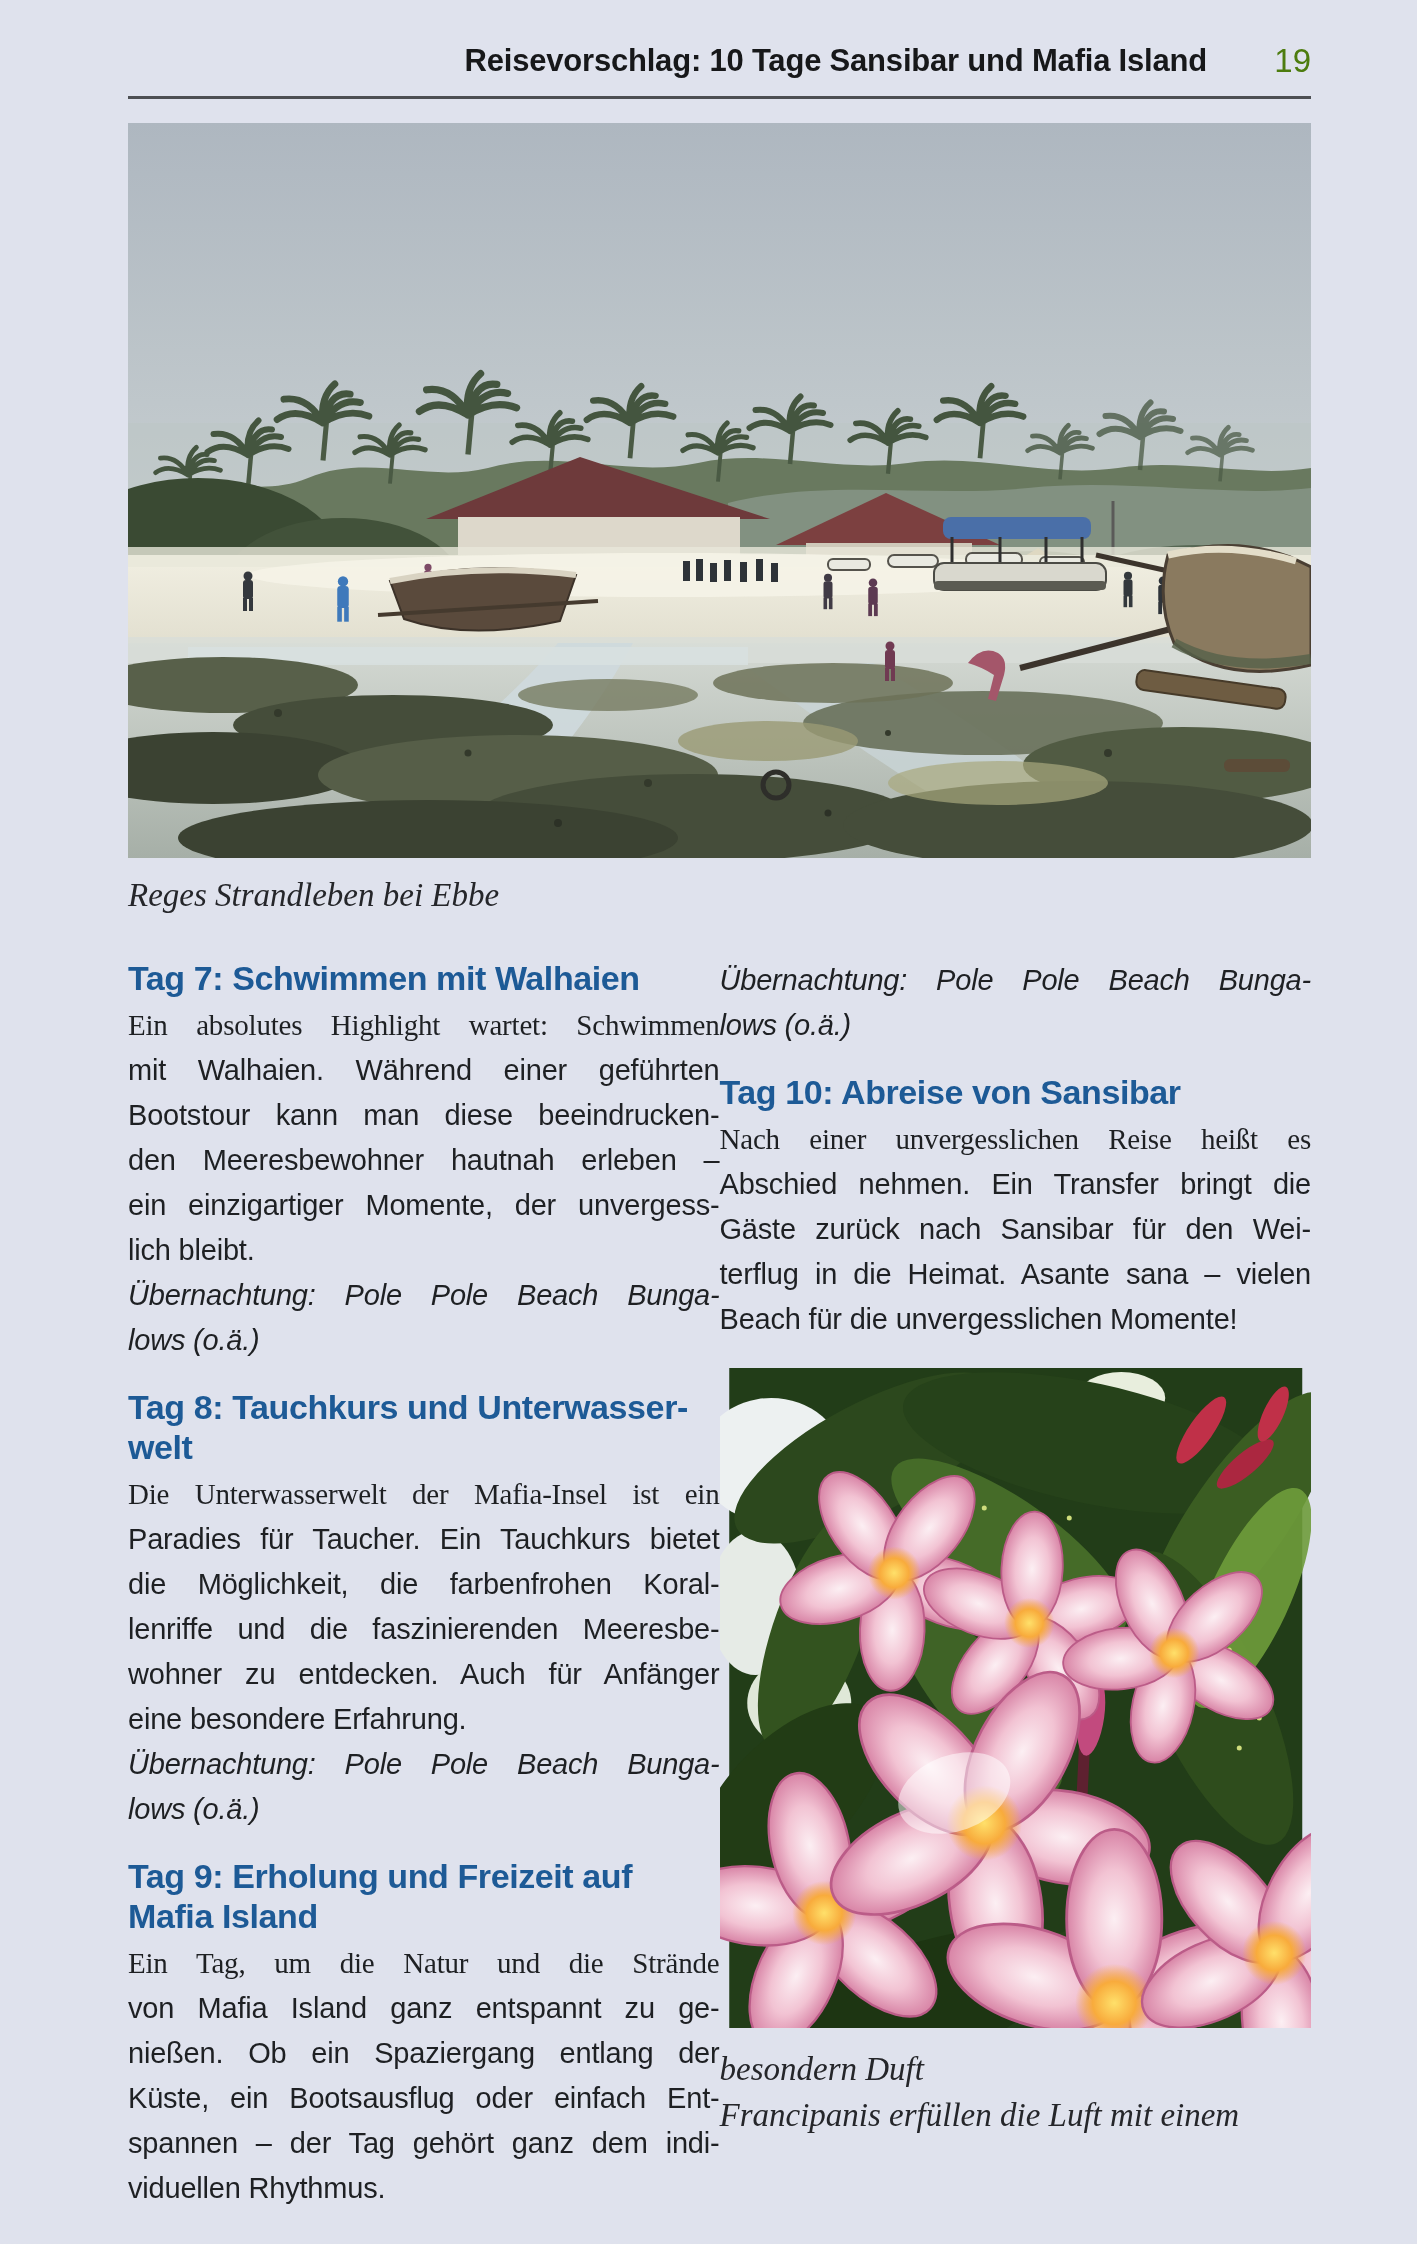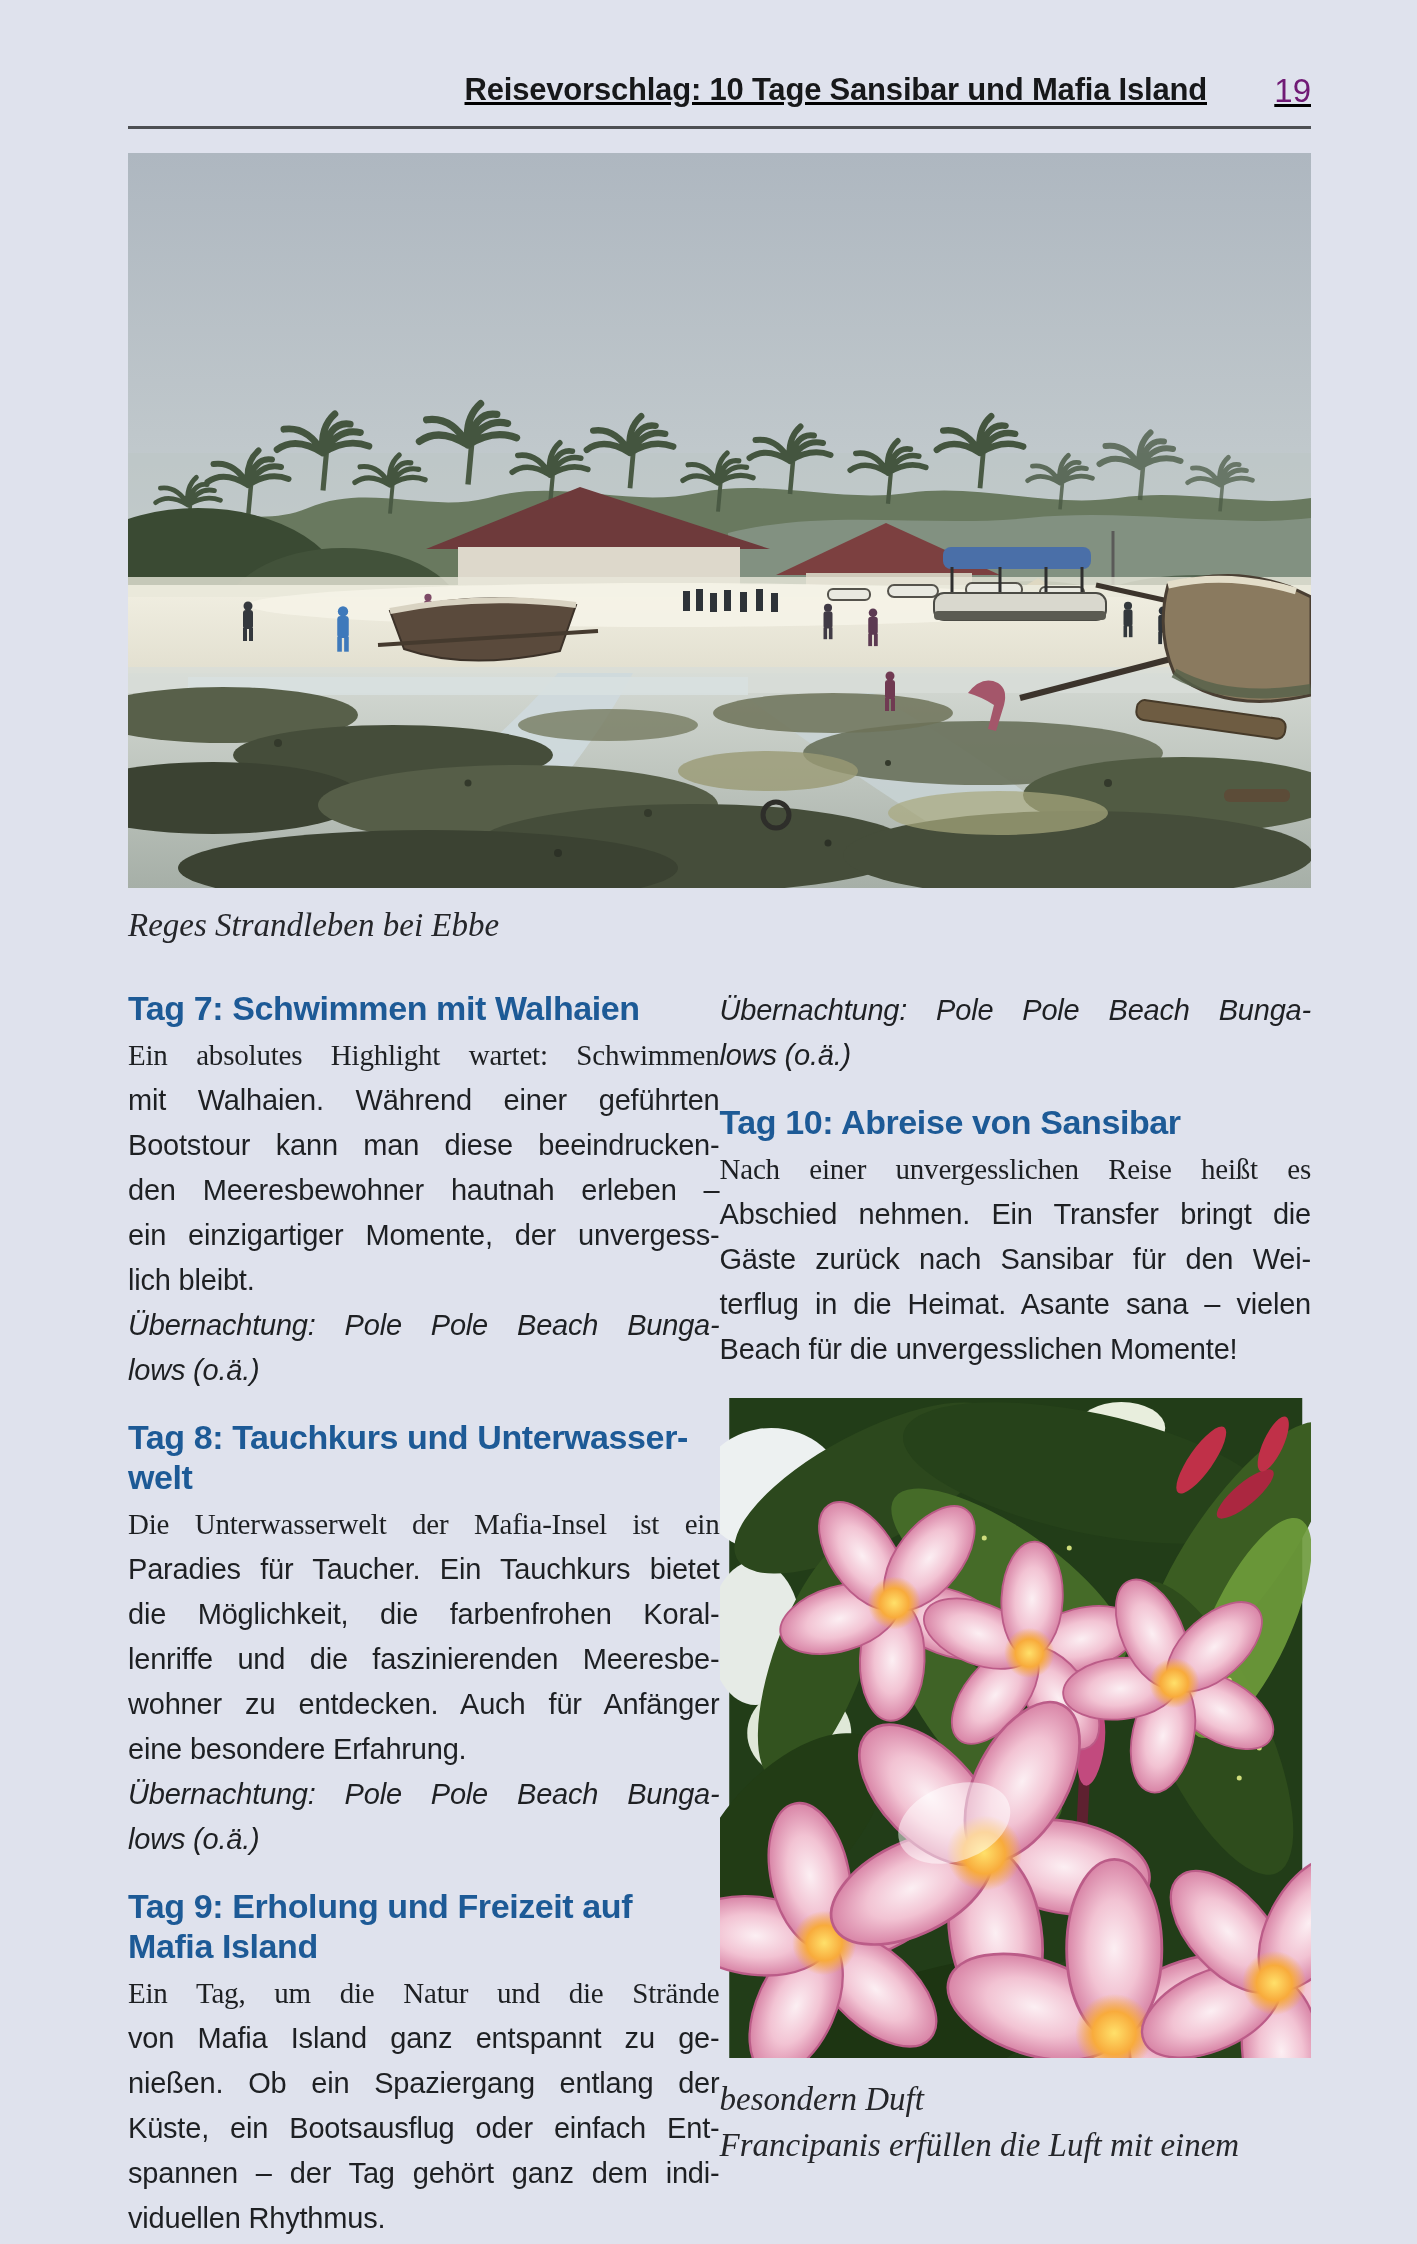--- a/index.html
+++ b/index.html
@@ -12,27 +12,26 @@
   .page{
     position:relative;
     width:1417px;height:2244px;
     background:var(--page-bg);
     overflow:hidden;
   }
   .content{position:absolute;left:128px;top:0;width:1183px;}
 
   
   .header-row{
-    display:flex;justify-content:flex-end;align-items:flex-start;
-    padding:72px 0 16px 0;
+    display:flex;justify-content:flex-end;align-items:center;
+    padding:42px 0 16px 0;
     border-bottom:3px solid #4d4f53;
-    text-decoration:underline;
   }
   .header-title{font-size:31px;font-weight:700;color:#17181a;letter-spacing:-0.2px;}
-  .page-number{font-size:33px;font-weight:400;color:#701a75;margin-left:46px;min-width:58px;text-align:right;}
+  .page-number{font-size:33px;font-weight:400;color:#4d7c0f;margin-left:46px;min-width:58px;text-align:right;}
 
   
   figure{margin:0;padding:0;}
   .figure-beach{margin-top:24px;}
   .photo-beach{display:block;width:1183px;height:735px;}
   .caption{
     font-family:"Liberation Serif",serif;font-style:italic;
     font-size:33px;line-height:46px;color:#25262a;
   }
   .caption-beach{margin-top:14px;}

